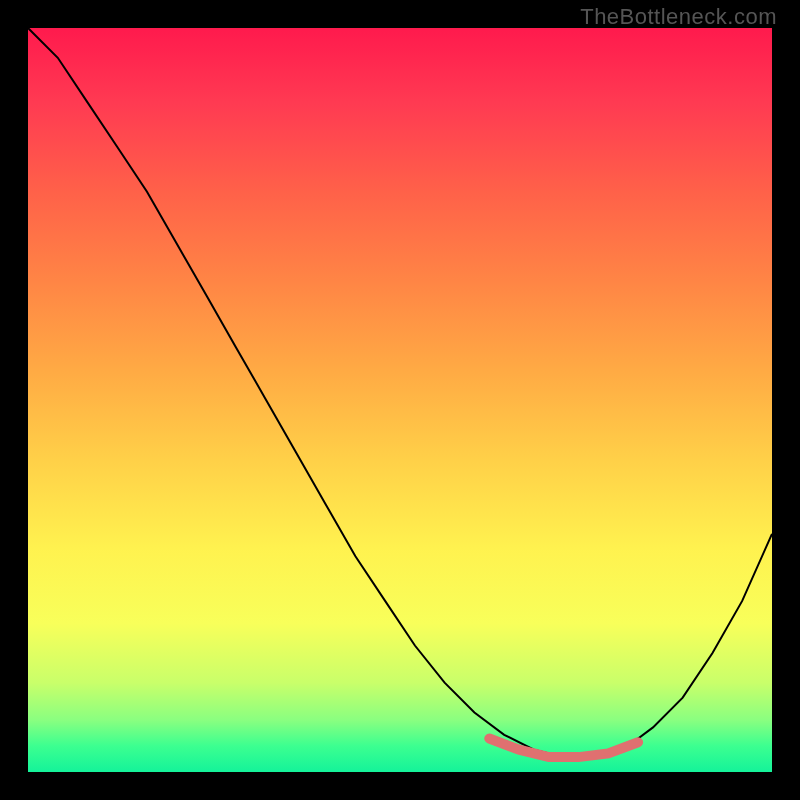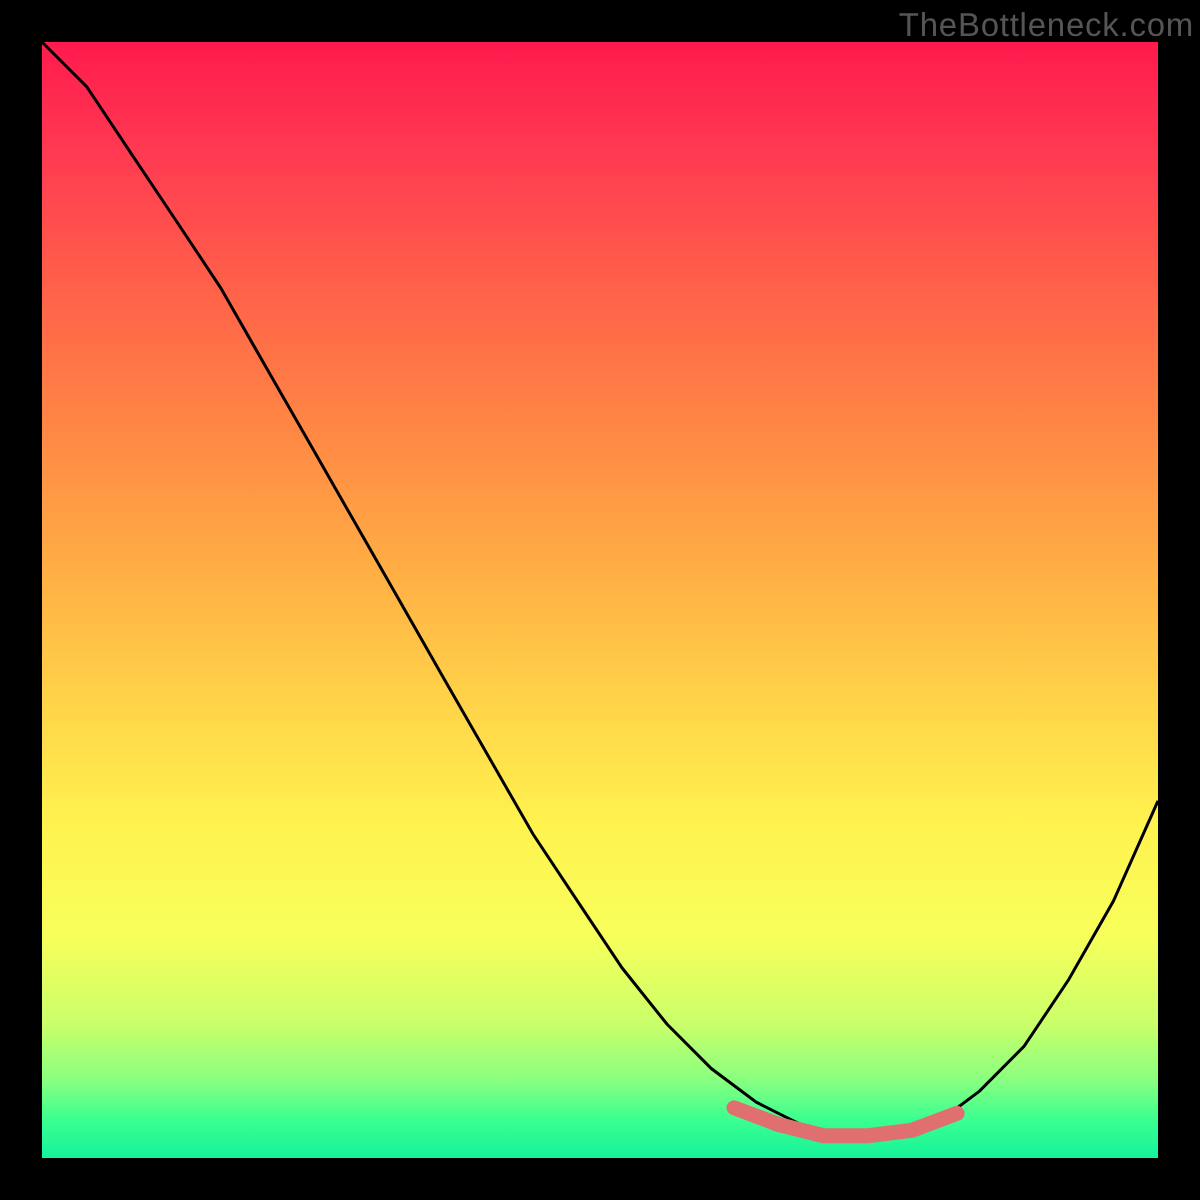--- a/index.html
+++ b/index.html
@@ -7,21 +7,21 @@
     padding: 0;
     width: 800px;
     height: 800px;
     background: #000;
     font-family: Arial, Helvetica, sans-serif;
     position: relative;
   }
   .watermark {
     position: absolute;
     top: 4px;
-    right: 4px;
+    right: 23px;
     color: #555;
     font-size: 22px;
     font-weight: 500;
     z-index: 10;
     letter-spacing: 0.5px;
   }
   .chart-frame {
     position: absolute;
     top: 28px;
     left: 28px;

